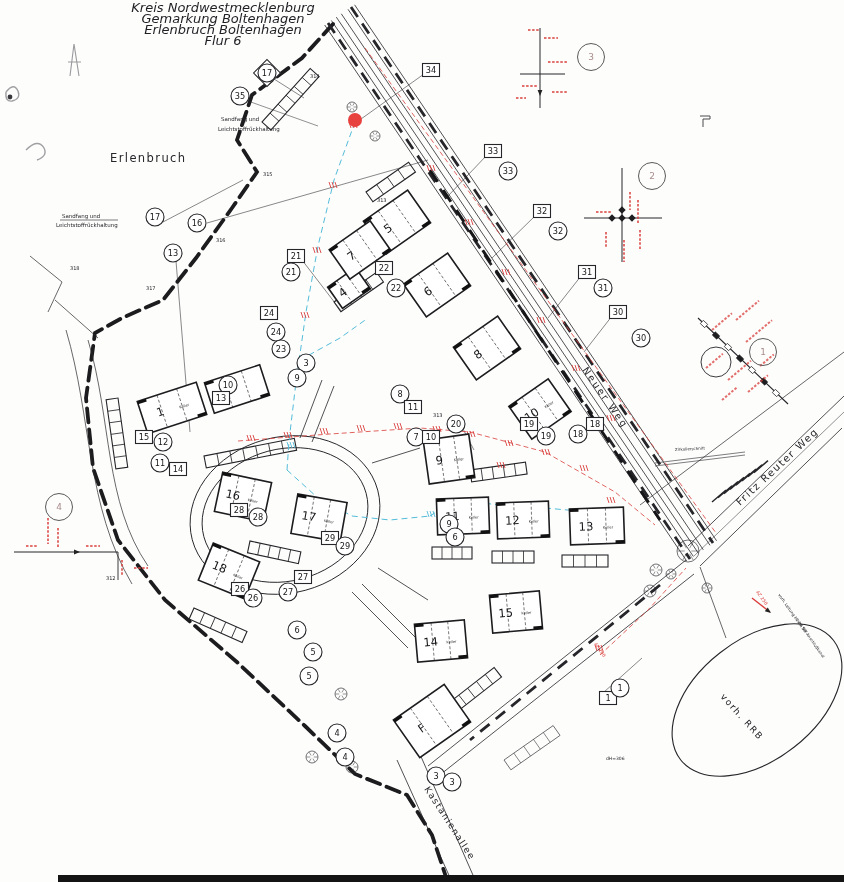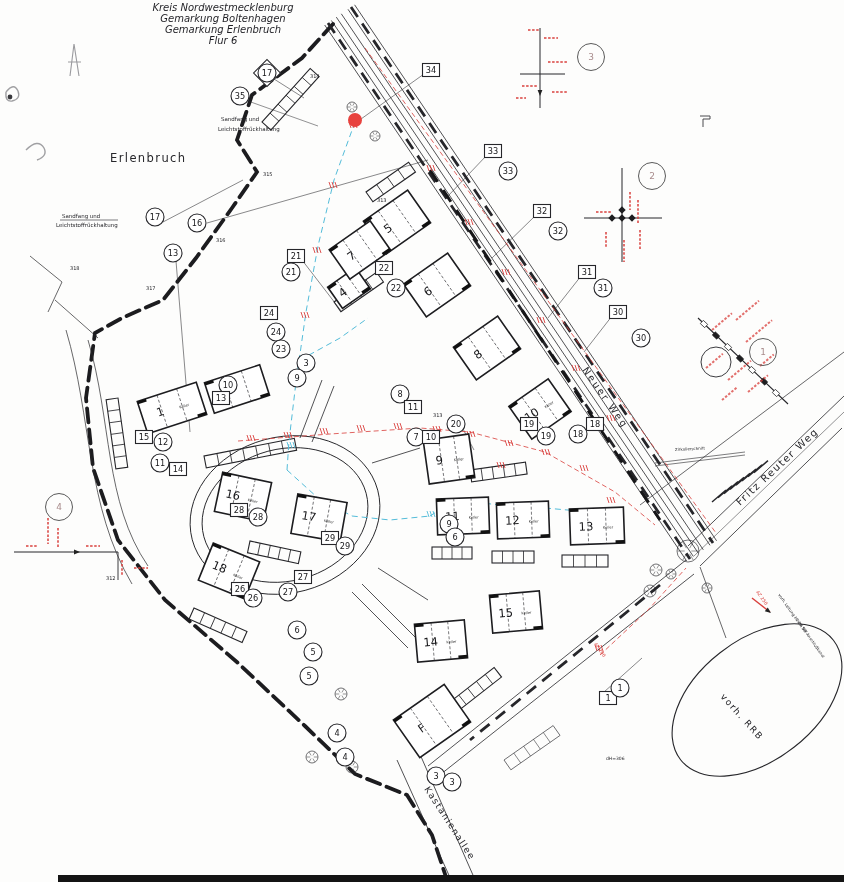--- a/index.html
+++ b/index.html
@@ -1,20 +1,20 @@
 <!DOCTYPE html>
 <html><head>
 <meta charset="utf-8">
 <style>
   html,body{margin:0;padding:0;background:#e8e8e8;}
   .page{position:relative;width:844px;height:882px;background:#fdfdfc;overflow:hidden;
         font-family:"DejaVu Sans",sans-serif;}
   svg{position:absolute;inset:0;}
   .title{position:absolute;left:118px;top:2px;width:210px;text-align:center;
-         font-style:italic;font-size:10px;line-height:11px;color:#1f1f24;font-weight:500;}
+         font-style:italic;font-size:13px;line-height:11px;color:#1f1f24;font-weight:500;}
 </style>
 </head>
 <body>
 
 <div class="page">
   <svg id="plan" width="844" height="882" viewBox="0 0 844 882">
     <g id="gBase">
         <path d="M333,24 L302,58 252,95 237,140 257,172 232,208 196,258 163,300 122,318 95,333 86,398 93,468 118,540 165,600 238,663 305,726 355,774 407,795 432,835 447,880" fill="none" stroke="#1c1c1f" stroke-width="3.8" stroke-dasharray="14 7" stroke-linecap="round"></path>
         <line x1="354.6" y1="4.8" x2="716.6" y2="540.8" stroke="#26262a" stroke-width="0.8"></line>
         <line x1="348" y1="9.3" x2="710" y2="545.3" stroke="#26262a" stroke-width="0.8"></line>
@@ -905,16 +905,16 @@
         <text x="0" y="0" font-size="5" fill="#26262a" letter-spacing="0" transform="translate(216,242) rotate(0)" font-family="&quot;DejaVu Sans&quot;,sans-serif">316</text>
         <text x="0" y="0" font-size="5" fill="#26262a" letter-spacing="0" transform="translate(146,290) rotate(0)" font-family="&quot;DejaVu Sans&quot;,sans-serif">317</text>
         <text x="0" y="0" font-size="5" fill="#26262a" letter-spacing="0" transform="translate(70,270) rotate(0)" font-family="&quot;DejaVu Sans&quot;,sans-serif">318</text>
         <line x1="60" y1="220" x2="118" y2="220" stroke="#26262a" stroke-width="0.6"></line>
       </g>
   </svg>
 
   <div class="title">
     <div>Kreis Nordwestmecklenburg</div>
     <div>Gemarkung Boltenhagen</div>
-    <div>Gemarkung Erlenbruch</div>
+    <div>Erlenbruch Boltenhagen</div>
     <div>Flur 6</div>
   </div>
 </div>
 
 </body></html>

